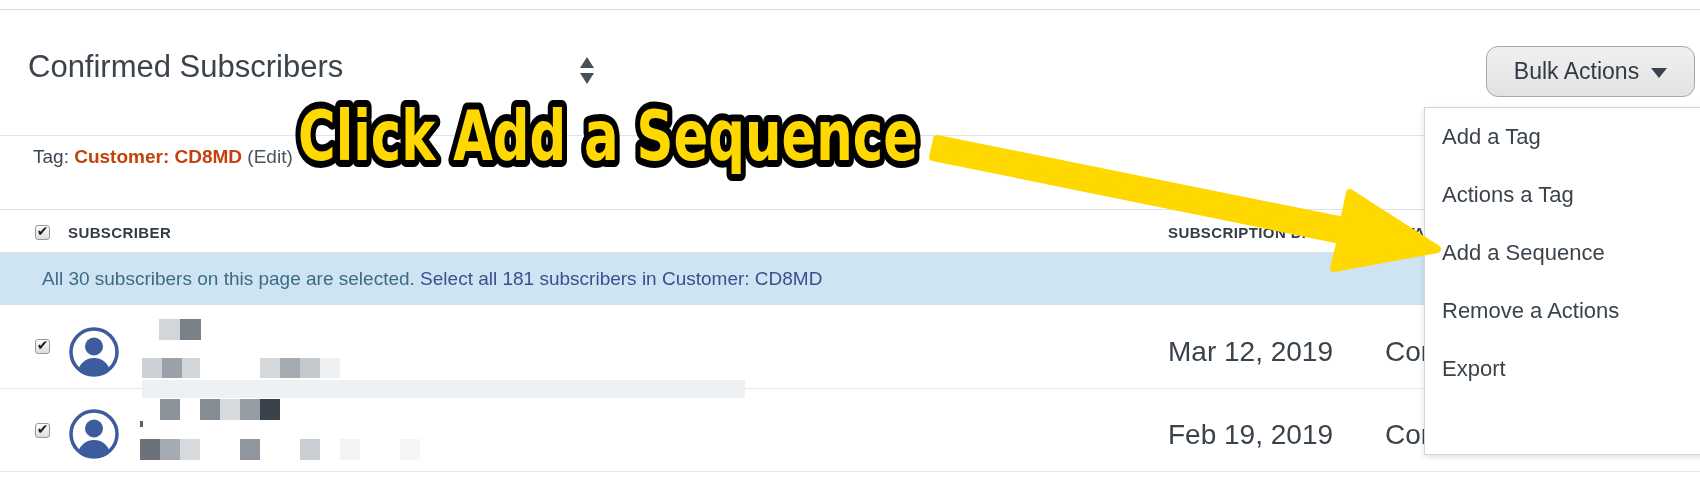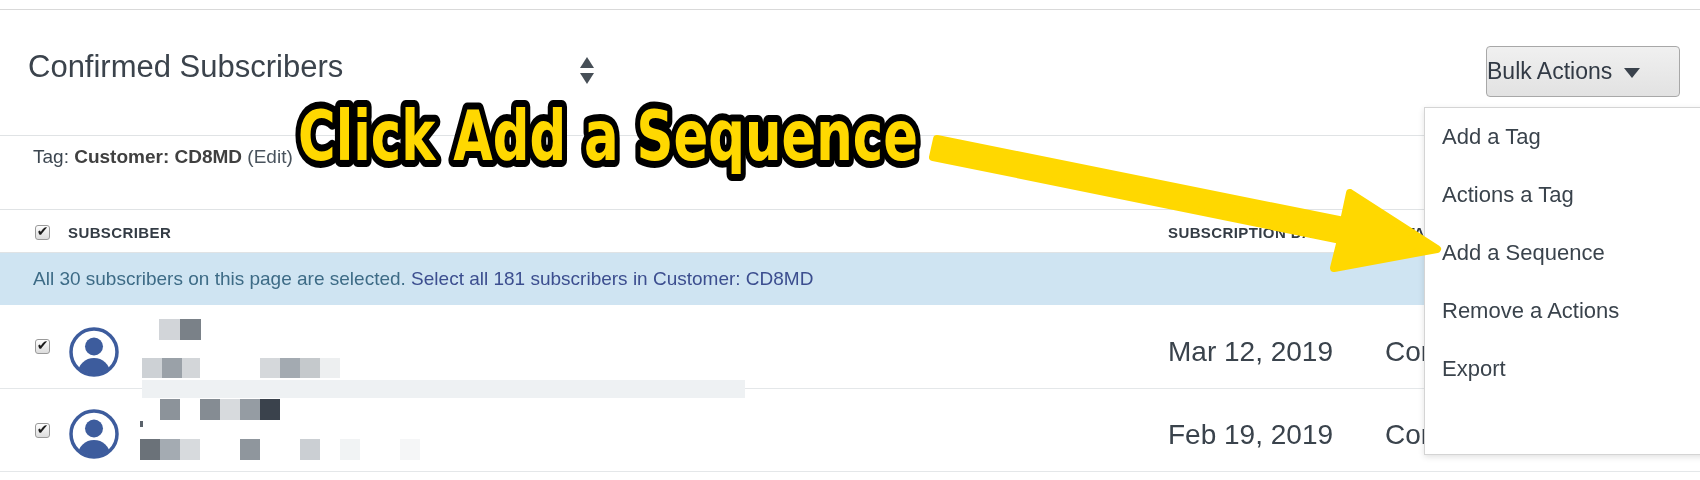--- a/index.html
+++ b/index.html
@@ -8,40 +8,40 @@
   .abs{position:absolute;}
   .hline{position:absolute;left:0;width:1700px;height:1px;background:#e0e3e5;}
   
   .title{left:28px;top:49px;font-size:31px;color:#3b434c;}
   .sort-icon{left:580px;top:57px;width:14px;height:28px;cursor:pointer;}
   .tri-up{width:0;height:0;border-left:7px solid transparent;border-right:7px solid transparent;
           border-bottom:11px solid #474f57;}
   .tri-down{width:0;height:0;border-left:7px solid transparent;border-right:7px solid transparent;
           border-top:11px solid #474f57;margin-top:5px;}
   
-  .bulk-btn{left:1486px;top:46px;width:194px;height:51px;box-sizing:border-box;
-    border:1px solid #a8a8a8;border-radius:4px;background:linear-gradient(#f0f0f0,#e2e2e2);
-    display:flex;align-items:center;gap:12px;
+  .bulk-btn{left:1486px;top:46px;width:209px;height:51px;box-sizing:border-box;
+    border:1px solid #a8a8a8;border-radius:12px;background:linear-gradient(#f0f0f0,#e2e2e2);
+    display:flex;align-items:center;justify-content:center;gap:12px;
     font-size:23px;color:#323a45;cursor:pointer;z-index:10;}
   .caret{width:0;height:0;border-left:8px solid transparent;border-right:8px solid transparent;
          border-top:10px solid #3a424c;margin-top:3px;}
   
   .tagline{left:33px;top:146px;font-size:19px;color:#3c4650;}
-  .tagline b{font-weight:700;color:#404040;}
+  .tagline b{font-weight:700;color:#c2410c;}
   .editlink{color:#49535d;cursor:pointer;}
   
   .colhead{top:224px;font-size:15px;font-weight:700;letter-spacing:0.4px;color:#343c45;}
   
   .cbx{width:15px;height:15px;box-sizing:border-box;border:1px solid #9a9a9a;border-radius:3px;
        background:linear-gradient(#fefefe,#dcdcdc);display:flex;align-items:center;justify-content:center;
        font-size:14px;line-height:1;color:#1c1c1c;cursor:pointer;}
   .cbx span{margin-top:-3px;}
   
   .banner{left:0;top:253px;width:1700px;height:52px;background:#cfe4f2;display:flex;align-items:center;z-index:1;}
-  .banner .txt{margin-left:33px;font-size:19px;color:#3d6b86;}
+  .banner .txt{margin-left:42px;font-size:19px;color:#3d6b86;}
   .banner .lnk{color:#3c4e8f;cursor:pointer;}
   
   .cell-date{font-size:28px;color:#3a434c;}
   .redact{position:absolute;}
   
   .menu{left:1424px;top:107px;width:287px;height:348px;box-sizing:border-box;background:#ffffff;
         border:1px solid #d4d4d4;box-shadow:0 2px 6px rgba(0,0,0,0.12);z-index:40;}
   .menu .item{height:58px;display:flex;align-items:center;padding-left:17px;font-size:22px;
         color:#3a434c;cursor:pointer;}
   

